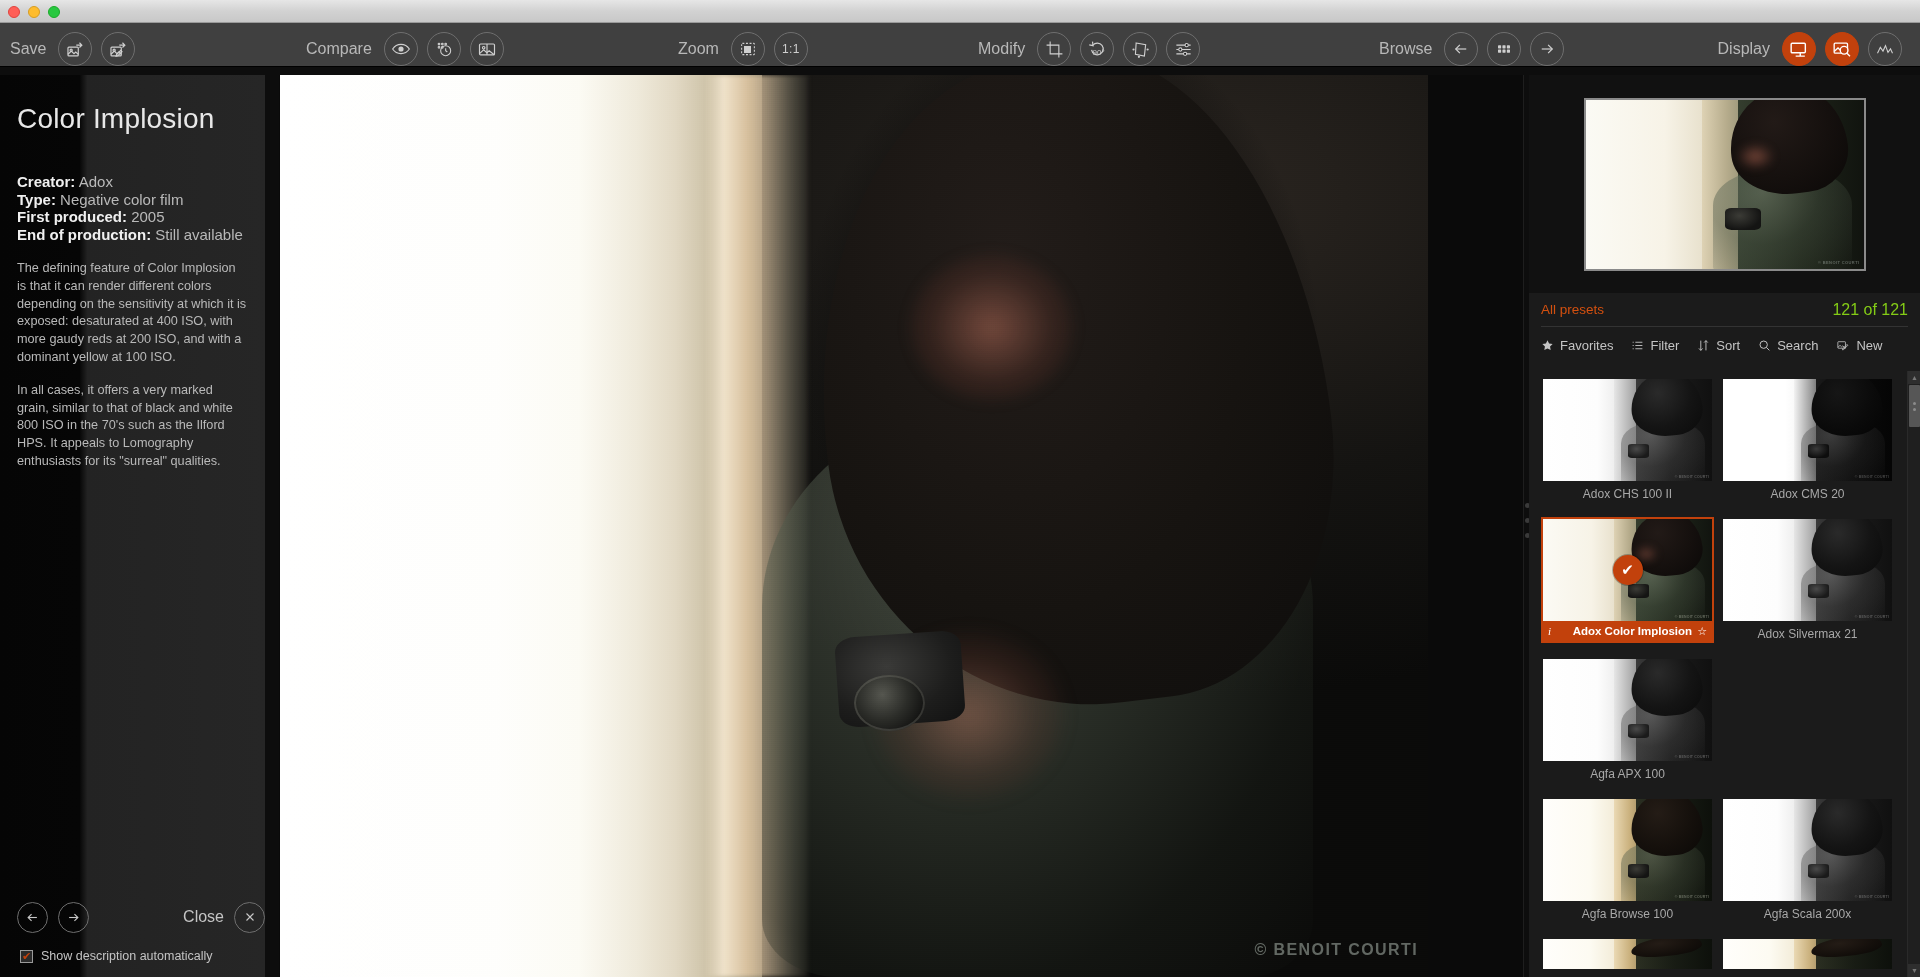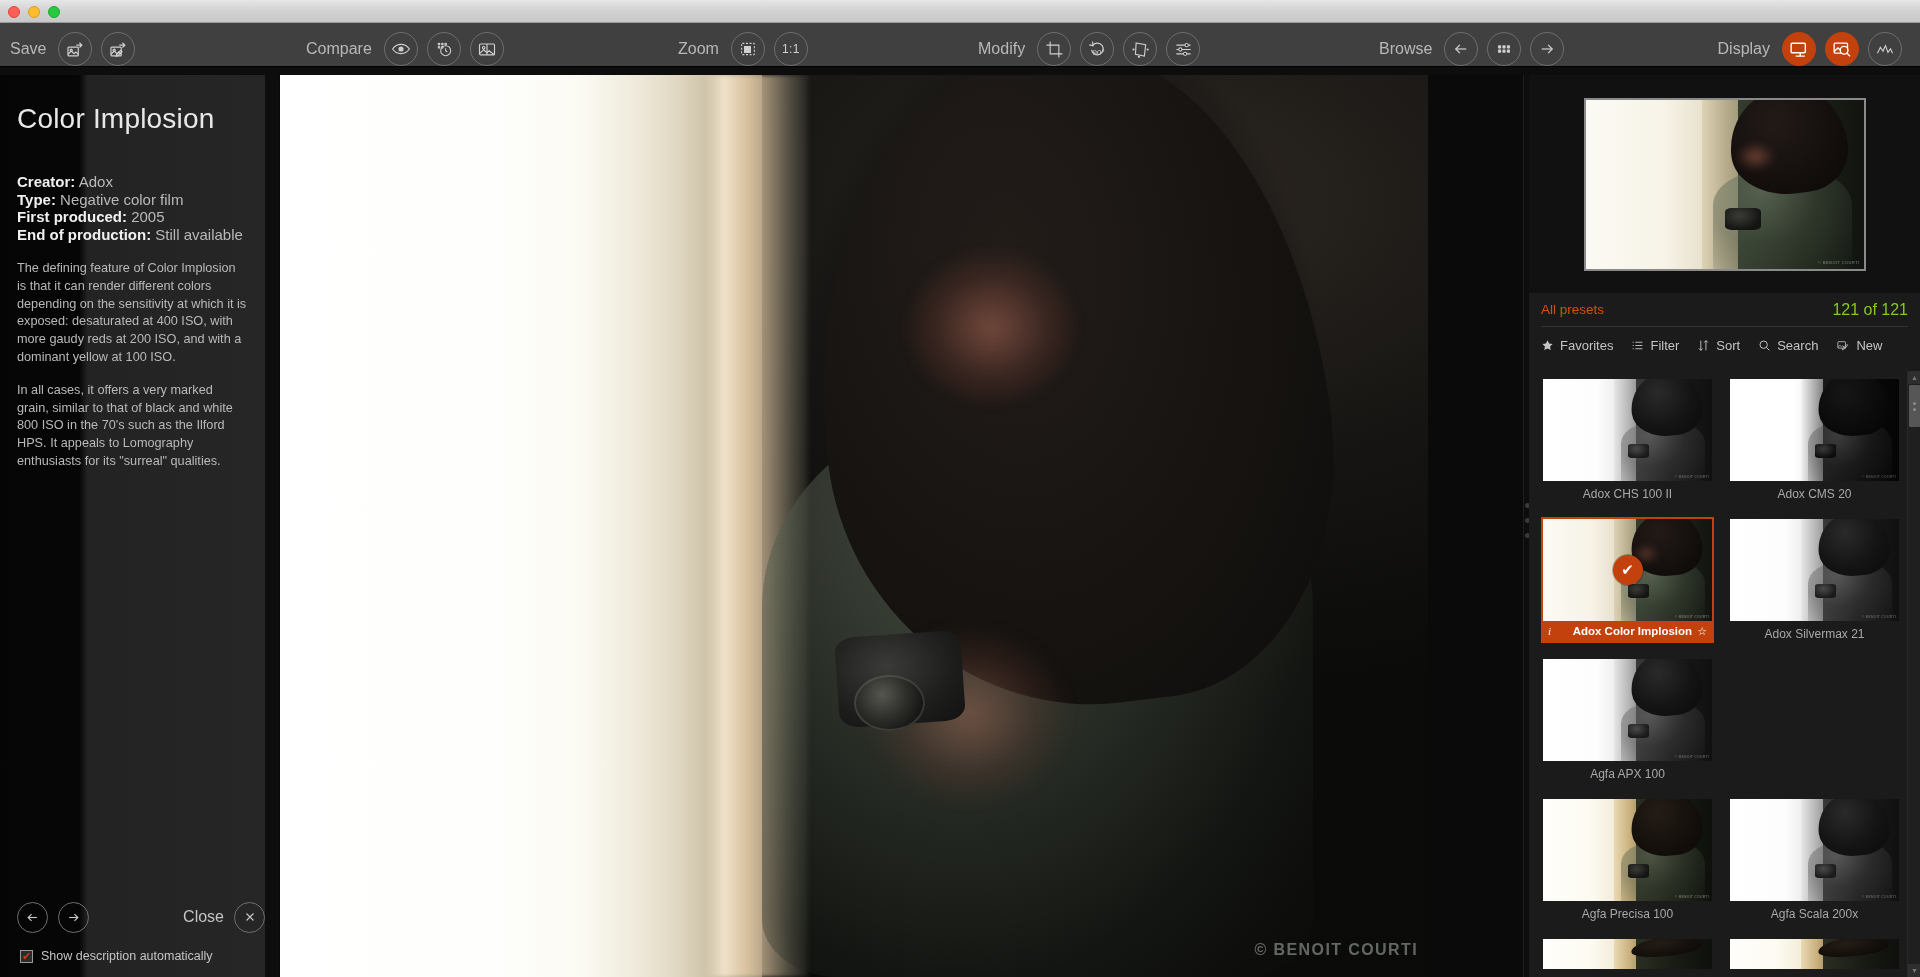--- a/index.html
+++ b/index.html
@@ -198,21 +198,21 @@
     height: 36px; display: flex; align-items: center; gap: 18px;
     padding: 0 12px; color: #c4c4c4; font-size: 13px;
   }
   .ptool { display:flex; align-items:center; gap:6px; }
   .ptool svg { display:block; }
 
   .grid {
     position: absolute; left: 0; top: 296px; width: 378px; height: 606px;
     overflow: hidden; padding: 8px 0 0 0;
   }
-  .grow { display: flex; gap: 18px; padding: 0 14px; margin-bottom: 18px; }
+  .grow { display: flex; gap: 11px; padding: 0 14px; margin-bottom: 18px; }
   .cell { width: 169px; }
   .thumb {
     width: 169px; height: 102px; background: #151515;
     position: relative; overflow: hidden;
   }
   .cell .cap {
     text-align: center; font-size: 12px; color: #a8a8a8;
     padding-top: 6px; line-height: 14px;
   }
   .cell.selected { outline: 2px solid #c2410c; }
@@ -689,21 +689,21 @@
             <div class="tm warm">
                 <div class="c1"></div>
                 <div class="c2"></div>
                 <div class="c3"></div>
                 <div class="bd"></div>
                 <div class="hd"></div>
                 <div class="cm"></div>
                 <div class="wm">© BENOIT COURTI</div>
               </div>
           </div>
-          <div class="cap">Agfa Precisa 100</div>
+          <div class="cap">Agfa Browse 100</div>
         </div>
         <div class="cell">
           <div class="thumb">
             <div class="tm bw">
                 <div class="c1"></div>
                 <div class="c2"></div>
                 <div class="c3"></div>
                 <div class="bd"></div>
                 <div class="hd"></div>
                 <div class="cm"></div>

